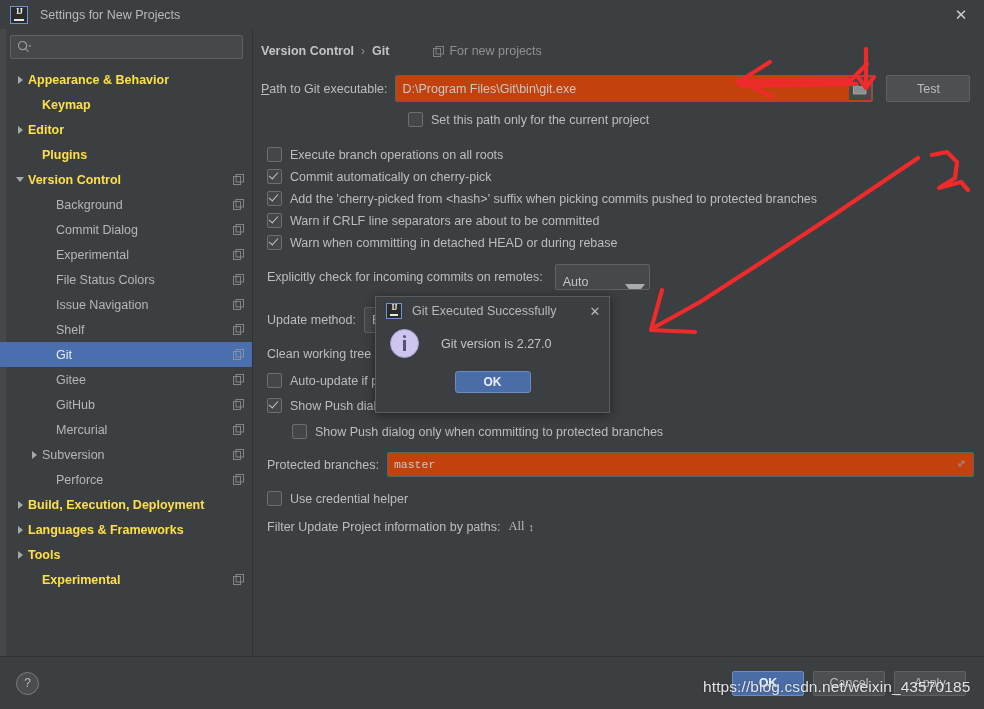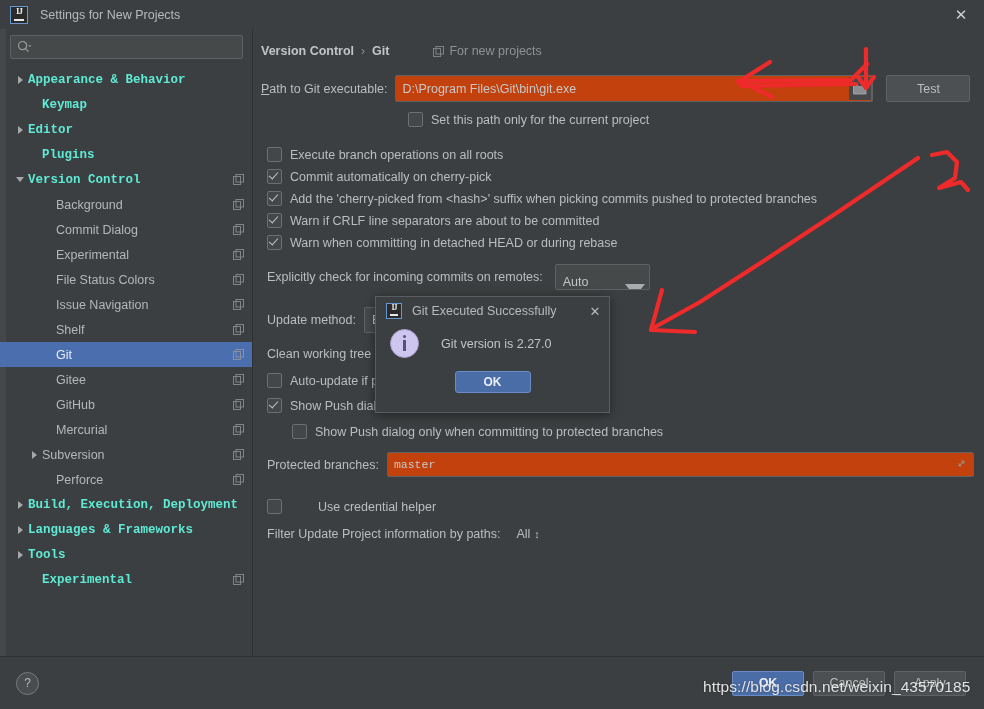--- a/index.html
+++ b/index.html
@@ -120,21 +120,21 @@
     border-top: 4px solid transparent;
     border-bottom: 4px solid transparent;
   }
   .arrow-d {
     width: 0; height: 0;
     border-top: 5px solid #a5a8ab;
     border-left: 4px solid transparent;
     border-right: 4px solid transparent;
   }
   .tlabel { font-size: 12.5px; color: #b4b7ba; white-space: nowrap; }
-  .tlabel.bold { font-weight: bold; color: #5eead4; font-family: Liberation Mono, monospace; }
+  .tlabel.bold { font-weight: bold; color: #fde047; }
   .copy-ic {
     margin-left: auto;
     width: 11px; height: 11px;
     flex: 0 0 11px;
     opacity: .75;
   }
 
   
   .rightpane {
     flex: 1 1 auto;
@@ -643,28 +643,28 @@
         <span class="lbl">Protected branches:</span>
         <div class="textfield pb-field">
           <span class="val">master</span>
           <svg class="expand-ic" viewBox="0 0 13 13">
             <path d="M4 9 L9 4 M9 4 L6.2 4 M9 4 L9 6.8" fill="none" stroke="#9a9d9f" stroke-width="1.1"></path>
             <path d="M4 9 L6.8 9 M4 9 L4 6.2" fill="none" stroke="#9a9d9f" stroke-width="1.1"></path>
           </svg>
         </div>
       </div>
 
-      <div class="cbrow" style="padding-left:6px; margin-top:19px;gap:28px;">
+      <div class="cbrow" style="padding-left:6px; margin-top:11px;">
         <span class="cb"></span>
         <span class="cbtext">Use credential helper</span>
       </div>
 
       <div class="row" style="padding-left:6px; margin-top:10px;">
         <span class="lbl">Filter Update Project information by paths:</span>
-        <span class="lbl" style="margin-left:16px;">All</span>
+        <span class="lbl" style="margin-left:8px;font-family:Liberation Serif, serif;">All</span>
         <span class="spin-updown">↕</span>
       </div>
 
     </div>
   </div>
 
   <div class="footer">
     <div class="help-btn">?</div>
     <div class="foot-btns" id="footbtns">
         <button class="btn primary">OK</button>

